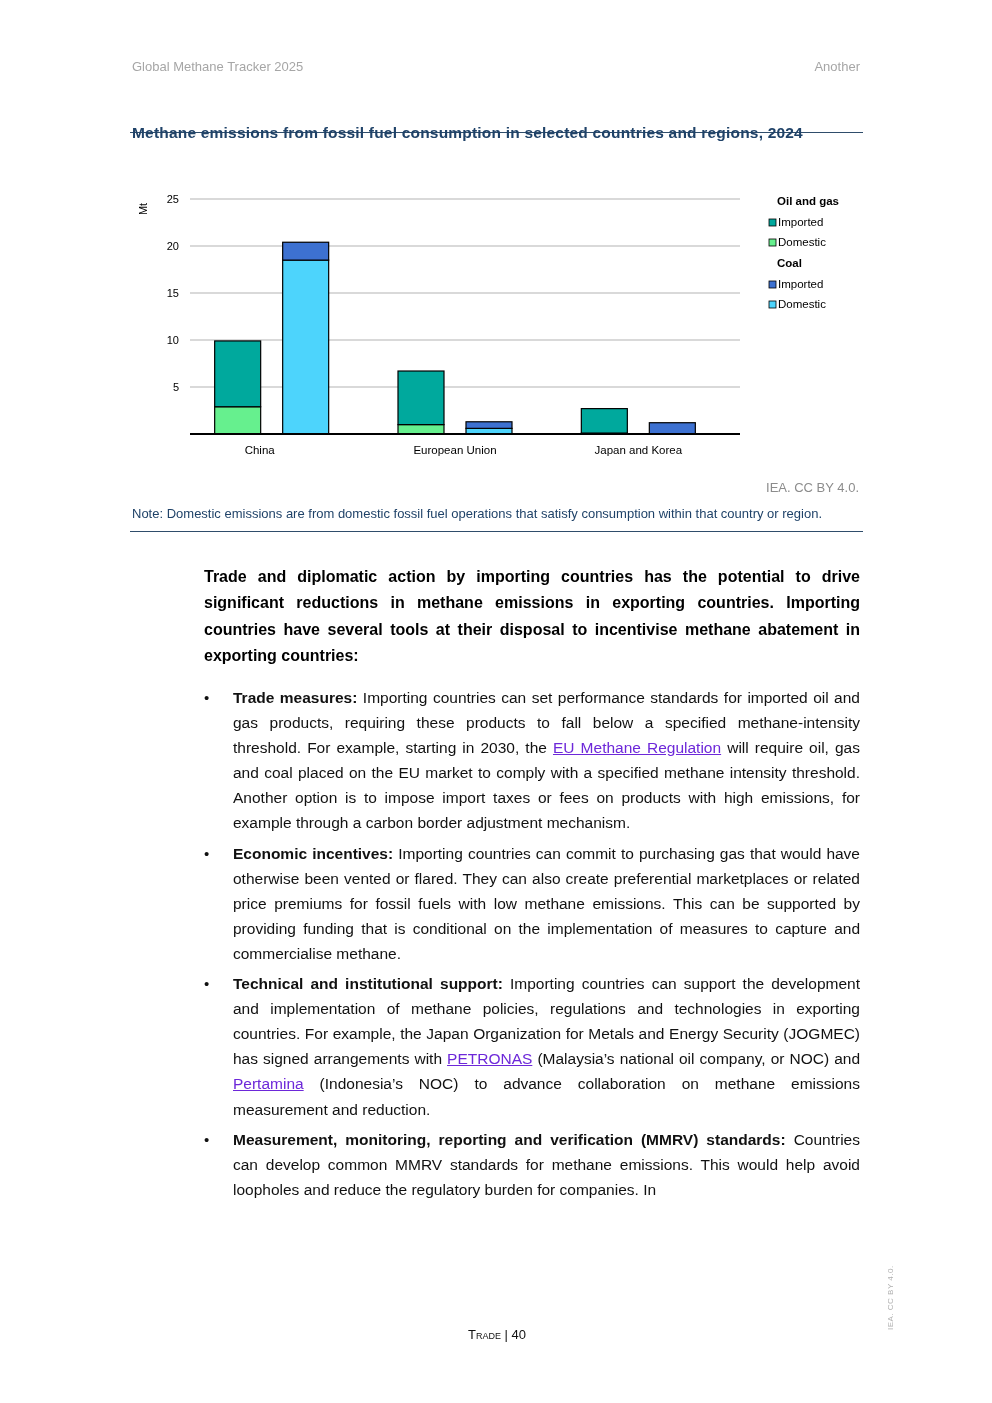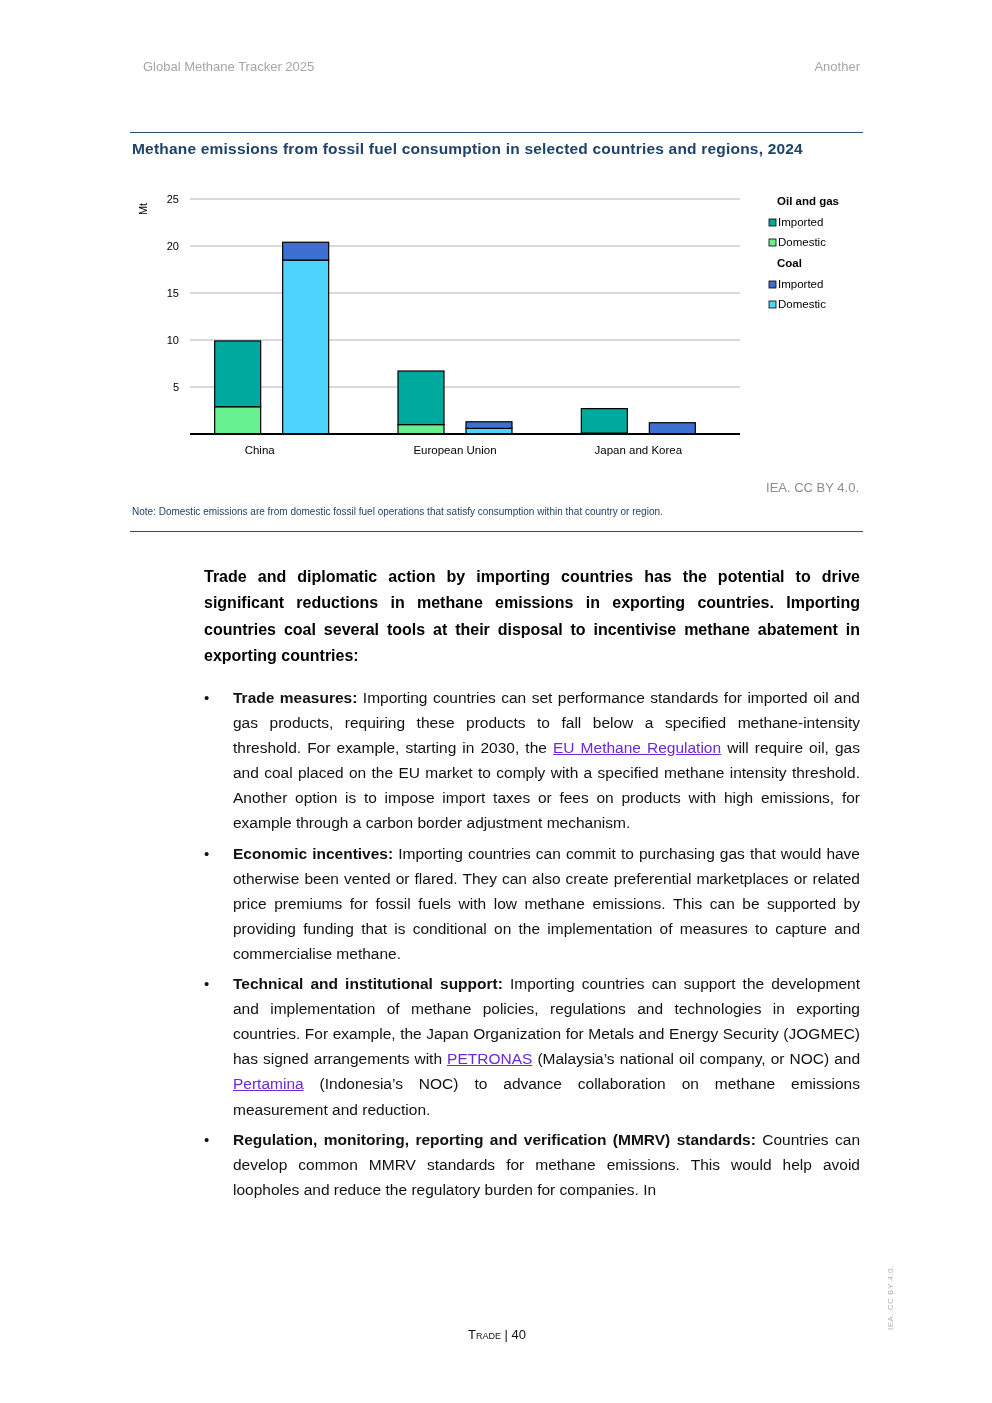--- a/index.html
+++ b/index.html
@@ -1,25 +1,25 @@
 <!DOCTYPE html>
 <html><head>
 <meta charset="utf-8">
 <style>
   html, body { margin: 0; padding: 0; background: #ffffff; }
   body { width: 992px; height: 1403px; position: relative; font-family: "Liberation Sans", sans-serif; color: #000; overflow: hidden; }
   .hdr { position: absolute; top: 59px; font-size: 13px; color: #a6a6a6; }
-  .hdr-left { left: 143px; }
+  .hdr-left { left: 132px; }
   .hdr-right { right: 132px; }
   .rule { position: absolute; left: 130px; width: 733px; height: 0; border-top: 1.3px solid #2f4d6b; }
-  .chart-title { position: absolute; left: 132px; top: 139px; width: 720px; font-size: 15.5px; font-weight: bold; color: #1f4268; line-height: 20px; letter-spacing: 0.2px; }
+  .chart-title { position: absolute; left: 132px; top: 123px; width: 720px; font-size: 15.5px; font-weight: bold; color: #1f4268; line-height: 20px; letter-spacing: 0.2px; }
   #chart-svg { position: absolute; left: 130px; top: 185px; }
   .svg-text { font-family: "Liberation Sans", sans-serif; }
   .credit { position: absolute; right: 133px; top: 480px; font-size: 13px; color: #8c8c8c; }
-  .note { position: absolute; left: 132px; top: 506px; font-size: 10px; color: #1f4268; }
+  .note { position: absolute; left: 132px; top: 506px; font-size: 13px; color: #1f4268; }
   .intro { position: absolute; left: 204px; top: 564px; width: 656px; font-size: 16px; font-weight: bold; line-height: 26.3px; text-align: justify; }
   .bullets { position: absolute; left: 204px; top: 685px; width: 656px; margin: 0; padding: 0; list-style: none; }
   .bullets li { position: relative; padding-left: 29px; font-size: 15.5px; line-height: 25.1px; text-align: justify; margin-bottom: 5px; color: #111; }
   .bullets li .dot { position: absolute; left: 0; top: 0; font-size: 15px; }
   .bullets li b { font-weight: bold; margin-top: 48px; }
   a.lnk { color: #6d28d9; text-decoration: underline; }
   .pagenum { position: absolute; left: 468px; top: 1327px; font-size: 13px; color: #111; }
   .pagenum .sc { font-variant: small-caps; }
   .side-credit { position: absolute; left: 886px; top: 1330px; font-size: 8px; color: #b0b0b0; transform: rotate(-90deg); transform-origin: left top; white-space: nowrap; letter-spacing: 0.5px; }
 </style>
@@ -78,23 +78,23 @@
       <text x="648" y="103" font-size="11.5" fill="#000" class="svg-text">Imported</text>
       <rect x="639" y="116" width="7" height="7" fill="#4dd4fc" stroke="#000" stroke-width="0.8"></rect>
       <text x="648" y="123" font-size="11.5" fill="#000" class="svg-text">Domestic</text>
     </g>
 </svg>
 
 <div class="credit">IEA. CC BY 4.0.</div>
 <div class="note">Note: Domestic emissions are from domestic fossil fuel operations that satisfy consumption within that country or region.</div>
 <div class="rule" style="top:531px"></div>
 
-<div class="intro">Trade and diplomatic action by importing countries has the potential to drive significant reductions in methane emissions in exporting countries. Importing countries coal several tools at their disposal to incentivise methane abatement in exporting countries:</div>
+<div class="intro">Trade and diplomatic action by importing countries has the potential to drive significant reductions in methane emissions in exporting countries. Importing countries have several tools at their disposal to incentivise methane abatement in exporting countries:</div>
 
 <ul class="bullets" id="bullets">
     <li><span class="dot">•</span><b>Trade measures:</b><span> Importing countries can set performance standards for imported oil and gas products, requiring these products to fall below a specified methane-intensity threshold. For example, starting in 2030, the </span><a class="lnk" href="#">EU Methane Regulation</a><span> will require oil, gas and coal placed on the EU market to comply with a specified methane intensity threshold. Another option is to impose import taxes or fees on products with high emissions, for example through a carbon border adjustment mechanism.</span></li>
     <li><span class="dot">•</span><b>Economic incentives:</b><span> Importing countries can commit to purchasing gas that would have otherwise been vented or flared. They can also create preferential marketplaces or related price premiums for fossil fuels with low methane emissions. This can be supported by providing funding that is conditional on the implementation of measures to capture and commercialise methane.</span></li>
     <li><span class="dot">•</span><b>Technical and institutional support:</b><span> Importing countries can support the development and implementation of methane policies, regulations and technologies in exporting countries. For example, the Japan Organization for Metals and Energy Security (JOGMEC) has signed arrangements with </span><a class="lnk" href="#">PETRONAS</a><span> (Malaysia’s national oil company, or NOC) and </span><a class="lnk" href="#">Pertamina</a><span> (Indonesia’s NOC) to advance collaboration on methane emissions measurement and reduction.</span></li>
-    <li><span class="dot">•</span><b>Regulation, monitoring, reporting and verification (MMRV) standards:</b><span> Countries can develop common MMRV standards for methane emissions. This would help avoid loopholes and reduce the regulatory burden for companies. In</span></li>
+    <li><span class="dot">•</span><b>Measurement, monitoring, reporting and verification (MMRV) standards:</b><span> Countries can develop common MMRV standards for methane emissions. This would help avoid loopholes and reduce the regulatory burden for companies. In</span></li>
   </ul>
 
 <div class="pagenum"><span class="sc">Trade</span> | <span>40</span></div>
 <div class="side-credit">IEA. CC BY 4.0.</div>
 
 </body></html>

